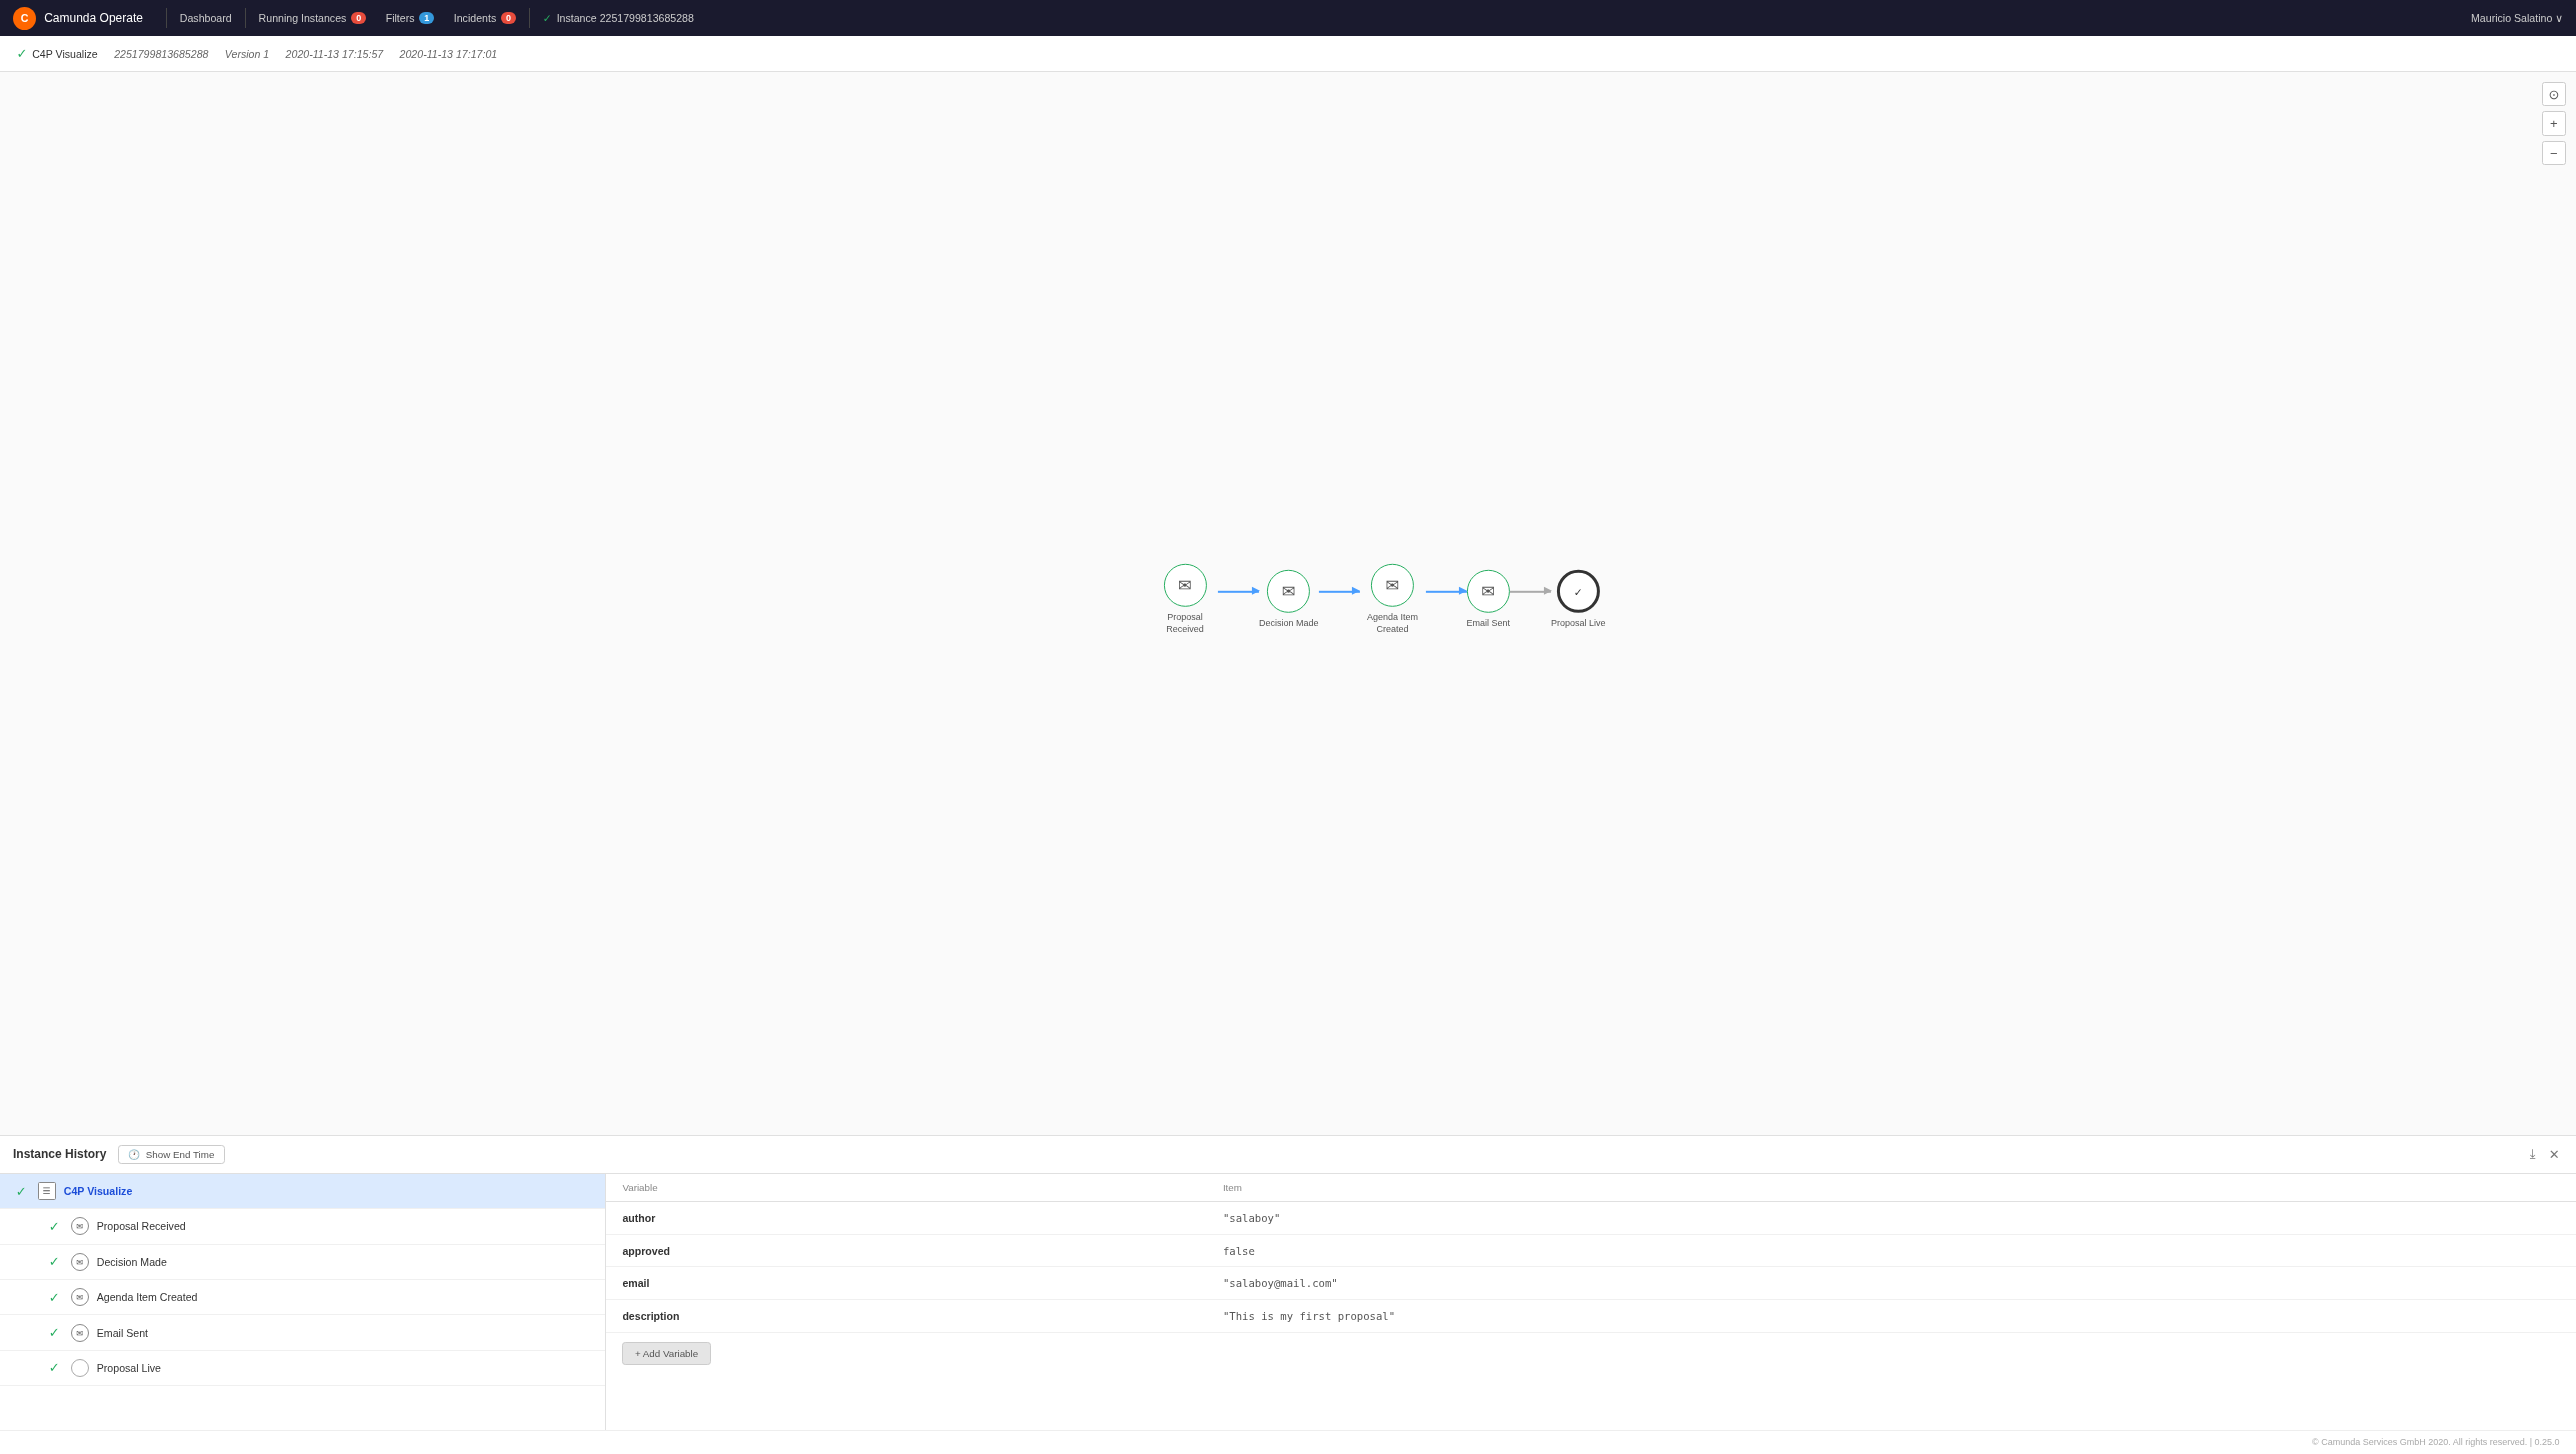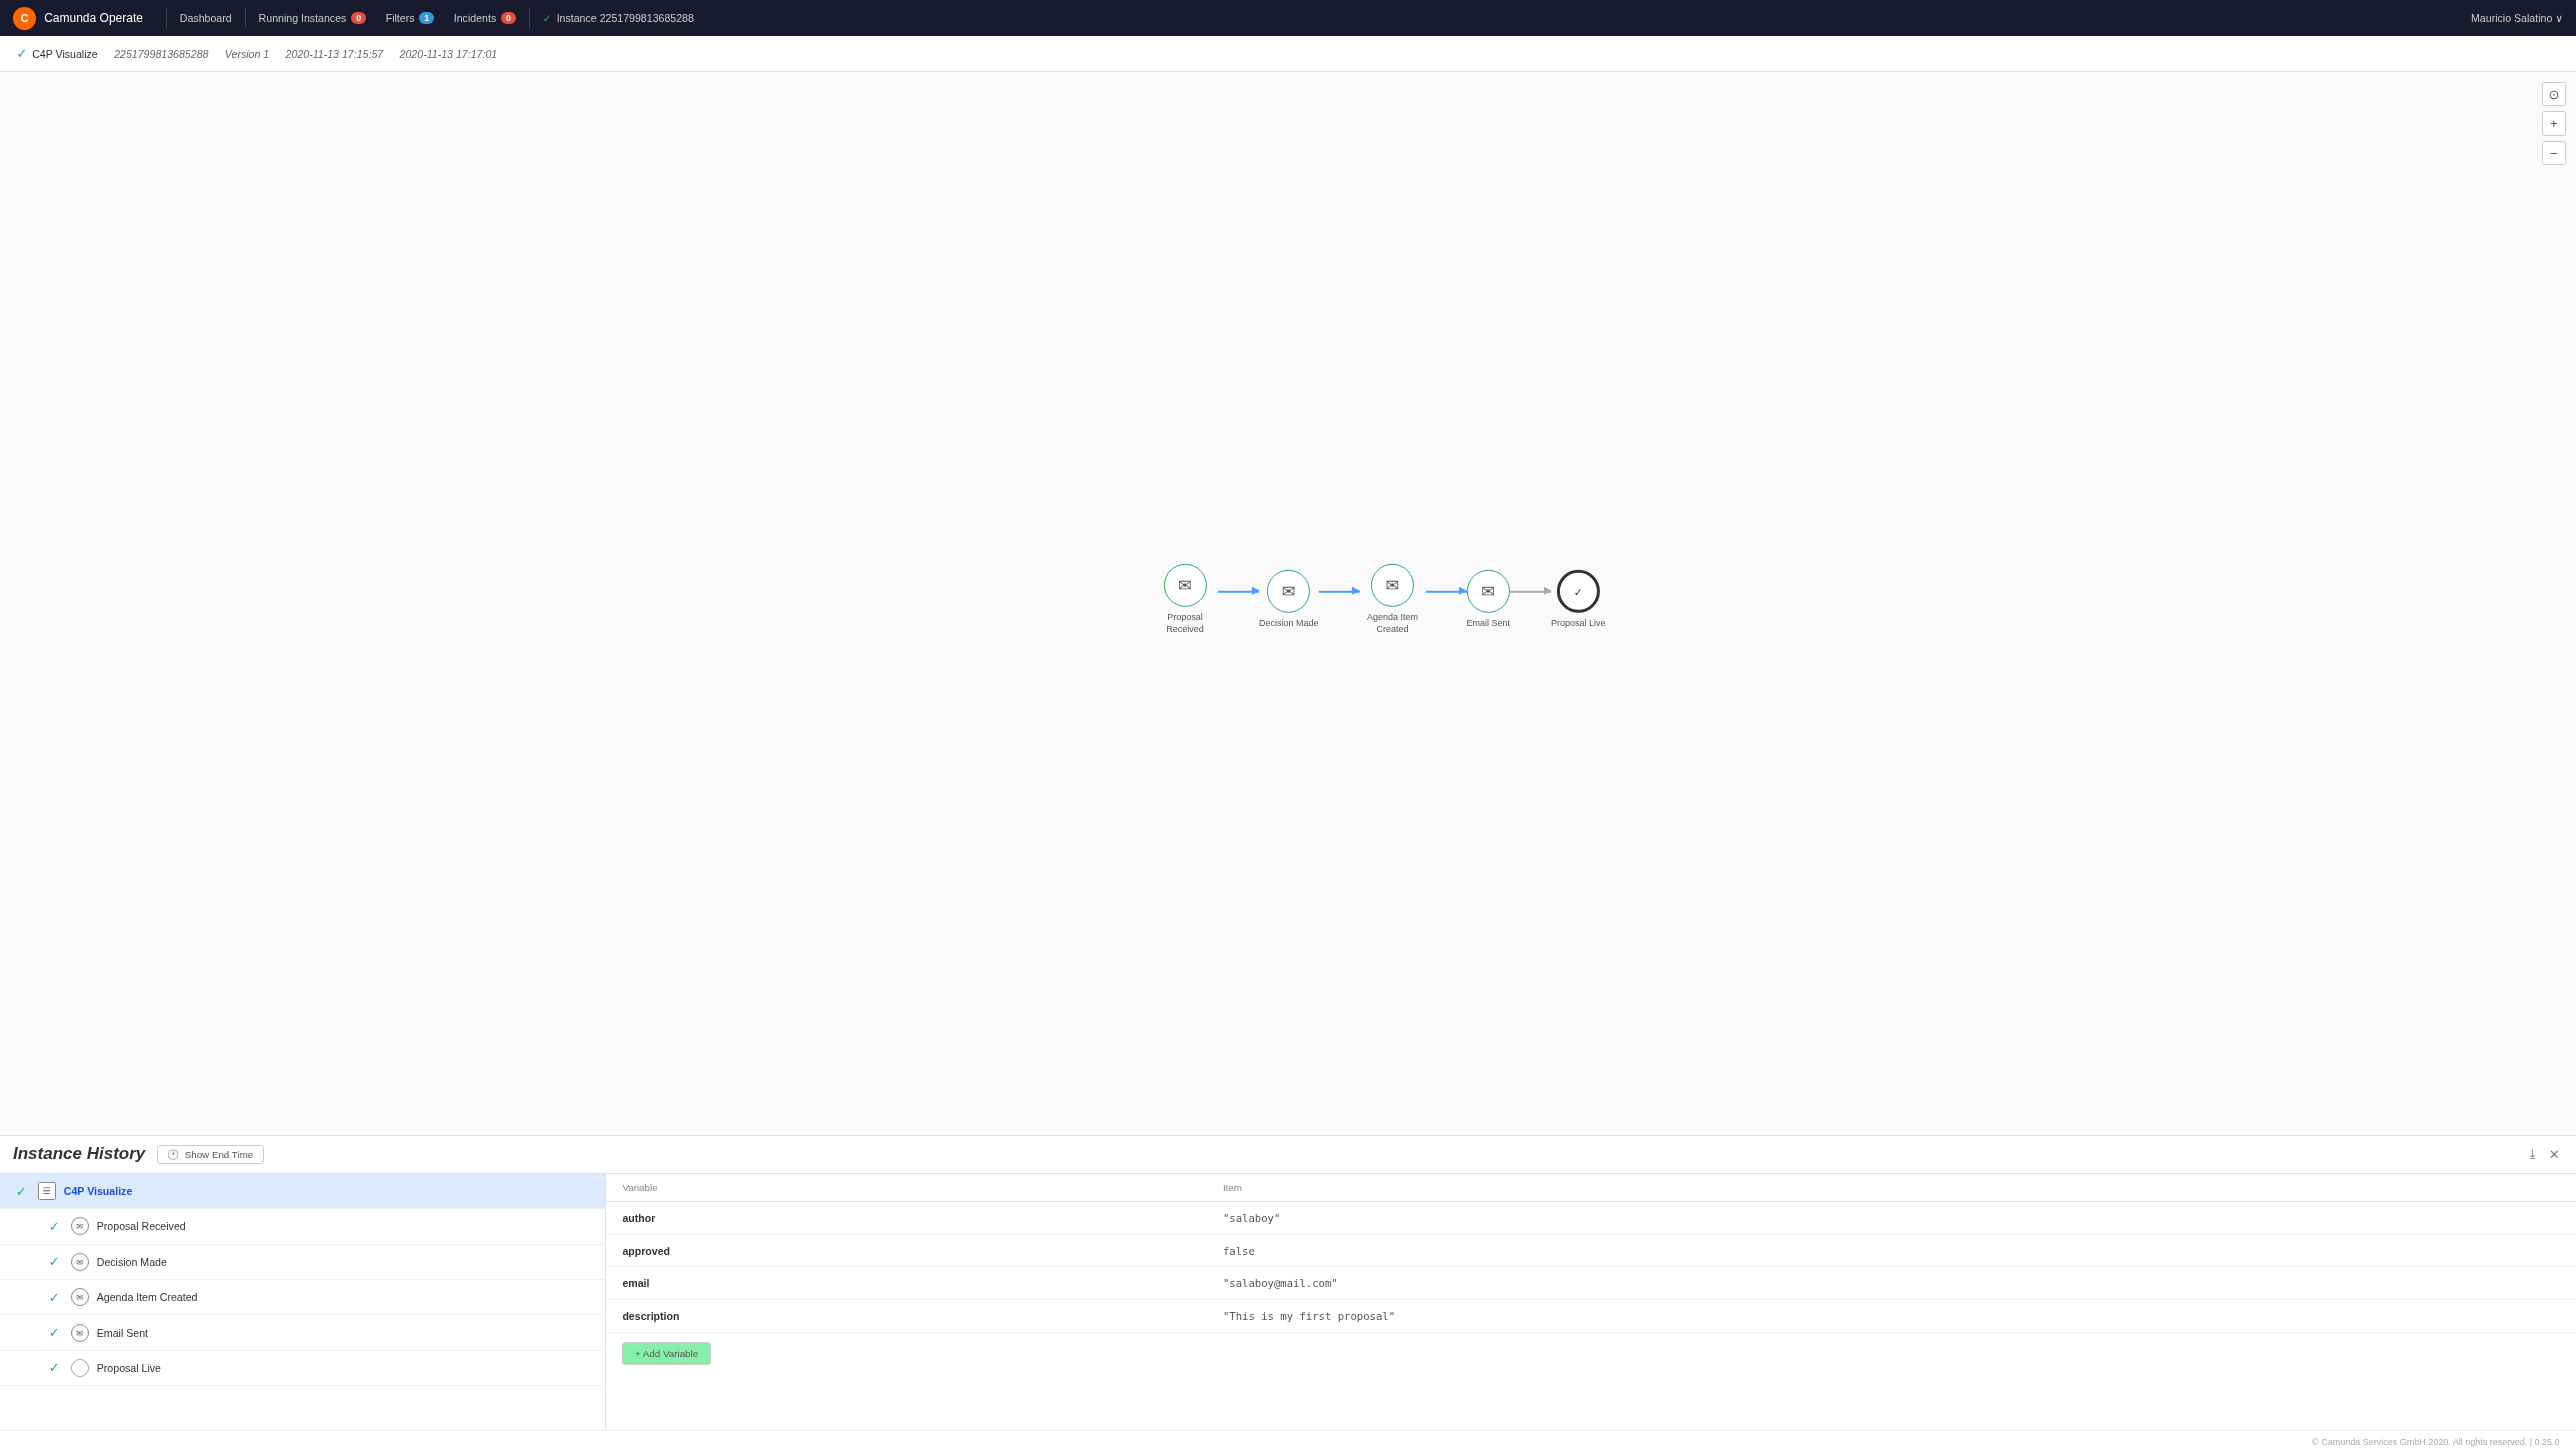--- a/index.html
+++ b/index.html
@@ -77,21 +77,21 @@
     .bpmn-arrow.grey::after { border-left-color: #aaa; }
 
     
     .bottom-panel {
       height: 295px; border-top: 1.6px solid #e0e0e0; display: flex; flex-direction: column; flex-shrink: 0;
     }
     .bottom-panel-header {
       display: flex; align-items: center; padding: 0 13px; height: 38px;
       border-bottom: 0.8px solid #e0e0e0; flex-shrink: 0; gap: 11.5px;
     }
-    .panel-title { font-weight: 600; font-size: 17px; color: #333; font-style: italic; }
+    .panel-title { font-weight: 600; font-size: 12px; color: #333; }
     .show-end-time-btn {
       display: flex; align-items: center; gap: 4.9px; border: 0.8px solid #ccc;
       border-radius: 3.3px; padding: 3.3px 9.8px; font-size: 9.8px; cursor: pointer;
       background: #fff; color: #555;
     }
     .panel-header-spacer { flex: 1; }
     .panel-actions { display: flex; gap: 6.6px; }
     .panel-action-btn { background: none; border: none; cursor: pointer; color: #777; font-size: 13px; padding: 3.3px; }
 
     .bottom-panel-body { display: flex; flex: 1; overflow: hidden; }
@@ -125,21 +125,21 @@
     .variables-table th {
       text-align: left; padding: 8.2px 16.4px; font-size: 9.8px; font-weight: 500;
       color: #888; border-bottom: 0.8px solid #e0e0e0; position: sticky; top: 0; background: #fff;
     }
     .variables-table td { padding: 9.8px 16.4px; font-size: 10.6px; border-bottom: 0.8px solid #f0f0f0; vertical-align: top; }
     .var-name { font-weight: 600; color: #333; }
     .var-value { color: #555; font-family: monospace; }
     .add-variable-btn {
       display: inline-flex; align-items: center; gap: 4.9px; border: 0.8px solid #ccc;
       border-radius: 3.3px; padding: 4.9px 11.5px; font-size: 9.8px; cursor: pointer;
-      background: #86efac; color: #555; margin: 9.8px 16.4px;
+      background: #e5e5e5; color: #555; margin: 9.8px 16.4px;
     }
 
     .footer {
       text-align: right; padding: 6.6px 16.4px; font-size: 9px; color: #aaa;
       border-top: 0.8px solid #eee; flex-shrink: 0;
     }
   </style>
 </head>
 <body>
 

